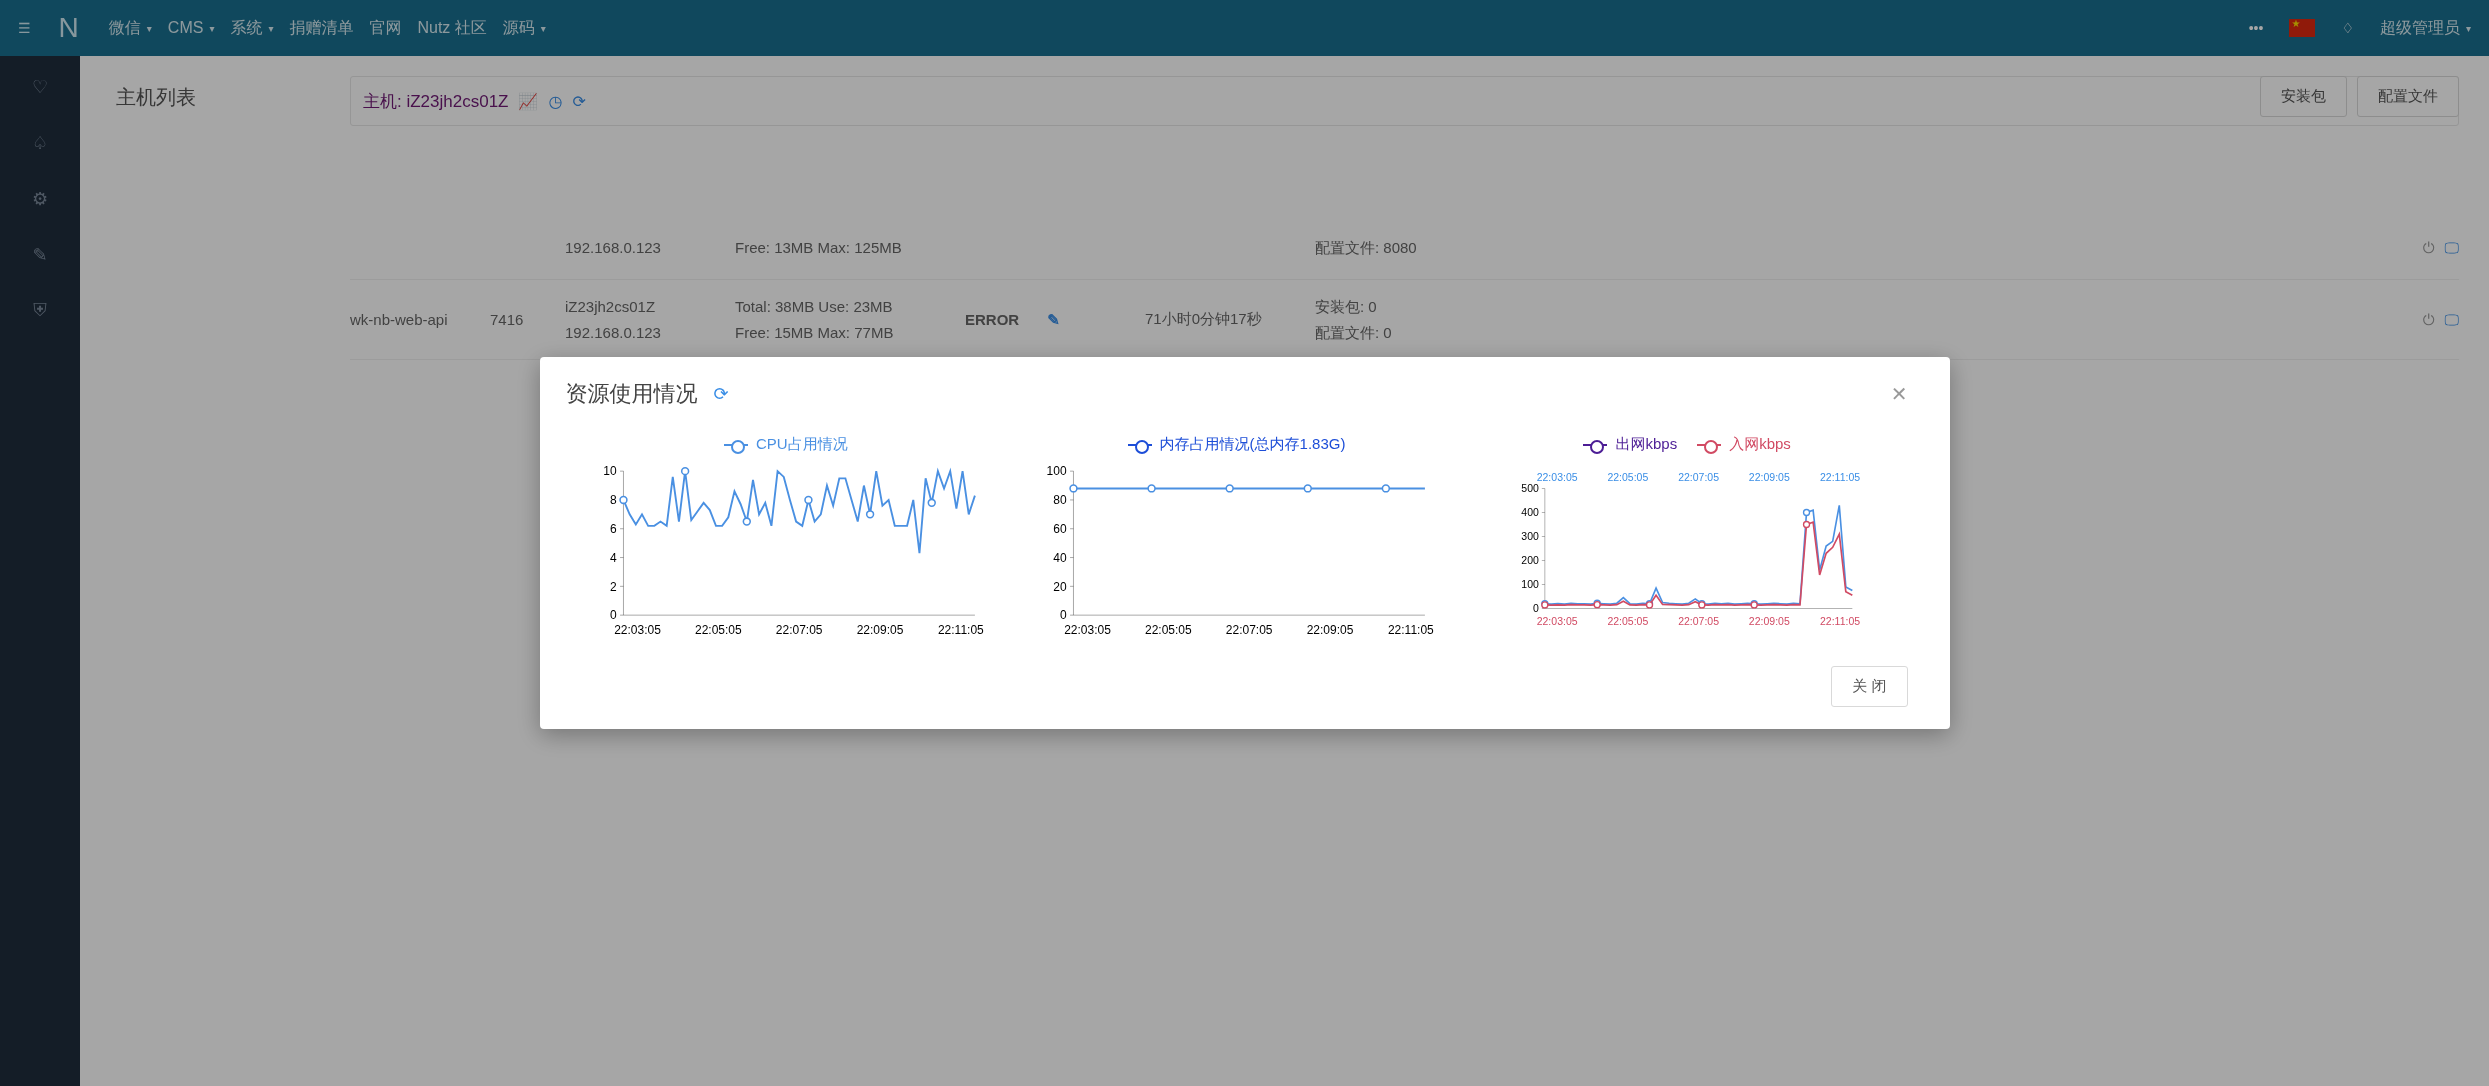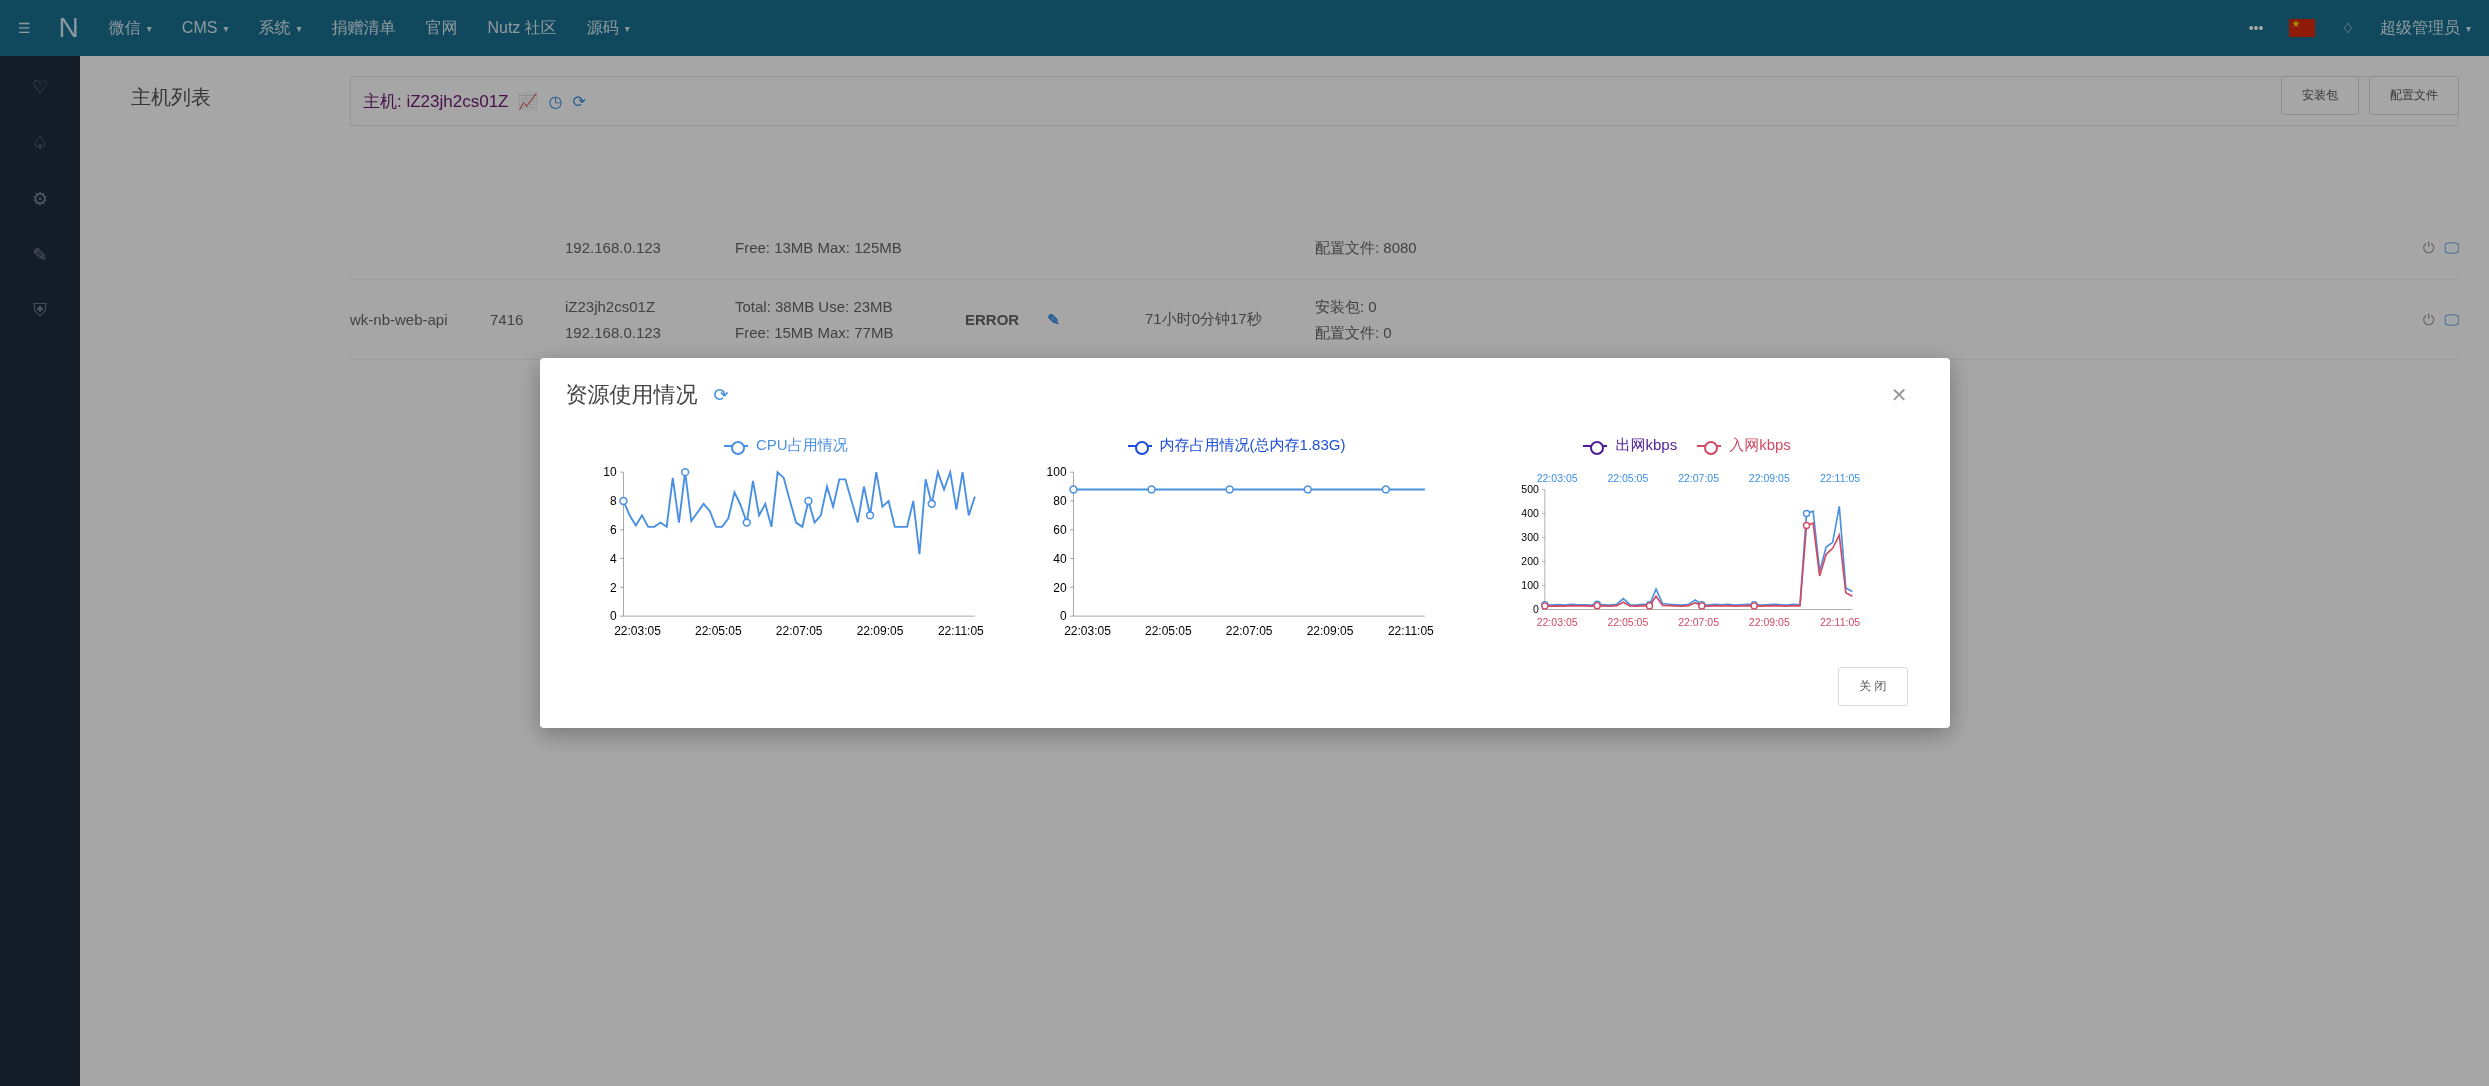--- a/index.html
+++ b/index.html
@@ -1,38 +1,38 @@
 <!DOCTYPE html>
 <html><head>
 <meta charset="utf-8">
 <style>
 * { margin: 0; padding: 0; box-sizing: border-box; }
 body { font-family: -apple-system, "Helvetica Neue", Arial, sans-serif; font-size: 14px; background: #f5f5f5; color: #333; overflow: hidden; }
 
 .topbar { height: 56px; background: #1a6f8f; display: flex; align-items: center; padding: 0 18px; color: #fff; }
 .topbar .logo { font-size: 28px; font-weight: 300; margin-right: 30px; color: #cfe9f2; }
 .topbar .menu-icon { margin-right: 28px; cursor: pointer; color: #cfe9f2; }
-.topbar .nav { display: flex; gap: 30px; flex: 1; align-items: center; }
+.topbar .nav { display: flex; gap: 16px; flex: 1; align-items: center; }
 .topbar .nav-item { color: #d8ebf1; font-size: 16px; cursor: pointer; display: flex; align-items: center; gap: 4px; }
 .topbar .right { display: flex; align-items: center; gap: 26px; }
 .topbar .flag { width: 26px; height: 18px; background: #de2910; position: relative; }
 .topbar .flag::after { content: "★"; position: absolute; top: -1px; left: 2px; color: #ffde00; font-size: 10px; }
 .caret { font-size: 10px; margin-left: 2px; }
 
 .layout { display: flex; height: calc(100vh - 56px); }
 .sidebar { width: 80px; background: #1f2d3d; display: flex; flex-direction: column; align-items: center; padding-top: 20px; gap: 34px; }
 .sidebar .sb-icon { color: #7a8899; font-size: 18px; cursor: pointer; }
 
 .content-bg { flex: 1; position: relative; background: #fff; }
-.hostlist { position: absolute; top: 0; left: 15px; width: 250px; padding: 28px 0 0 36px; font-size: 20px; color: #555; }
+.hostlist { position: absolute; top: 0; left: 0; width: 250px; padding: 28px 0 0 36px; font-size: 20px; color: #555; }
 .hosttitle { position: absolute; top: 20px; left: 270px; right: 30px; height: 50px; display: flex; align-items: center; padding: 0 12px; border: 1px solid #e6e6e6; background: #fff; border-radius: 3px; }
 .hosttitle .title { font-size: 17px; color: #701a75; }
 .hosttitle .ic { color: #3a8ee6; margin-left: 10px; font-size: 16px; }
 .topbtns { position: absolute; top: 20px; right: 30px; display: flex; gap: 10px; }
-.btn { background: #fff; border: 1px solid #d9d9d9; border-radius: 3px; padding: 10px 20px; font-size: 12px; color: #555; cursor: pointer; }
+.btn { background: #fff; border: 1px solid #d9d9d9; border-radius: 3px; padding: 10px 20px; font-size: 15px; color: #555; cursor: pointer; }
 
 .tableheadrow { position: absolute; top: 120px; left: 270px; right: 30px; height: 42px; display: flex; align-items: center; border-bottom: 1px solid #eee; font-size: 15px; color: #666; }
 .col-op { width: 60px; margin-left: auto; text-align: right; }
 
 .tablerows { position: absolute; top: 160px; left: 270px; right: 30px; bottom: 0; overflow: hidden; }
 .trow { display: flex; align-items: center; height: 80px; border-bottom: 1px solid #f0f0f0; font-size: 15px; color: #666; }
 .trow .c1 { width: 140px; }
 .trow .c2 { width: 75px; }
 .trow .c3 { width: 170px; display: flex; flex-direction: column; justify-content: center; line-height: 1.7; }
 .trow .c4 { width: 230px; display: flex; flex-direction: column; justify-content: center; line-height: 1.7; }

